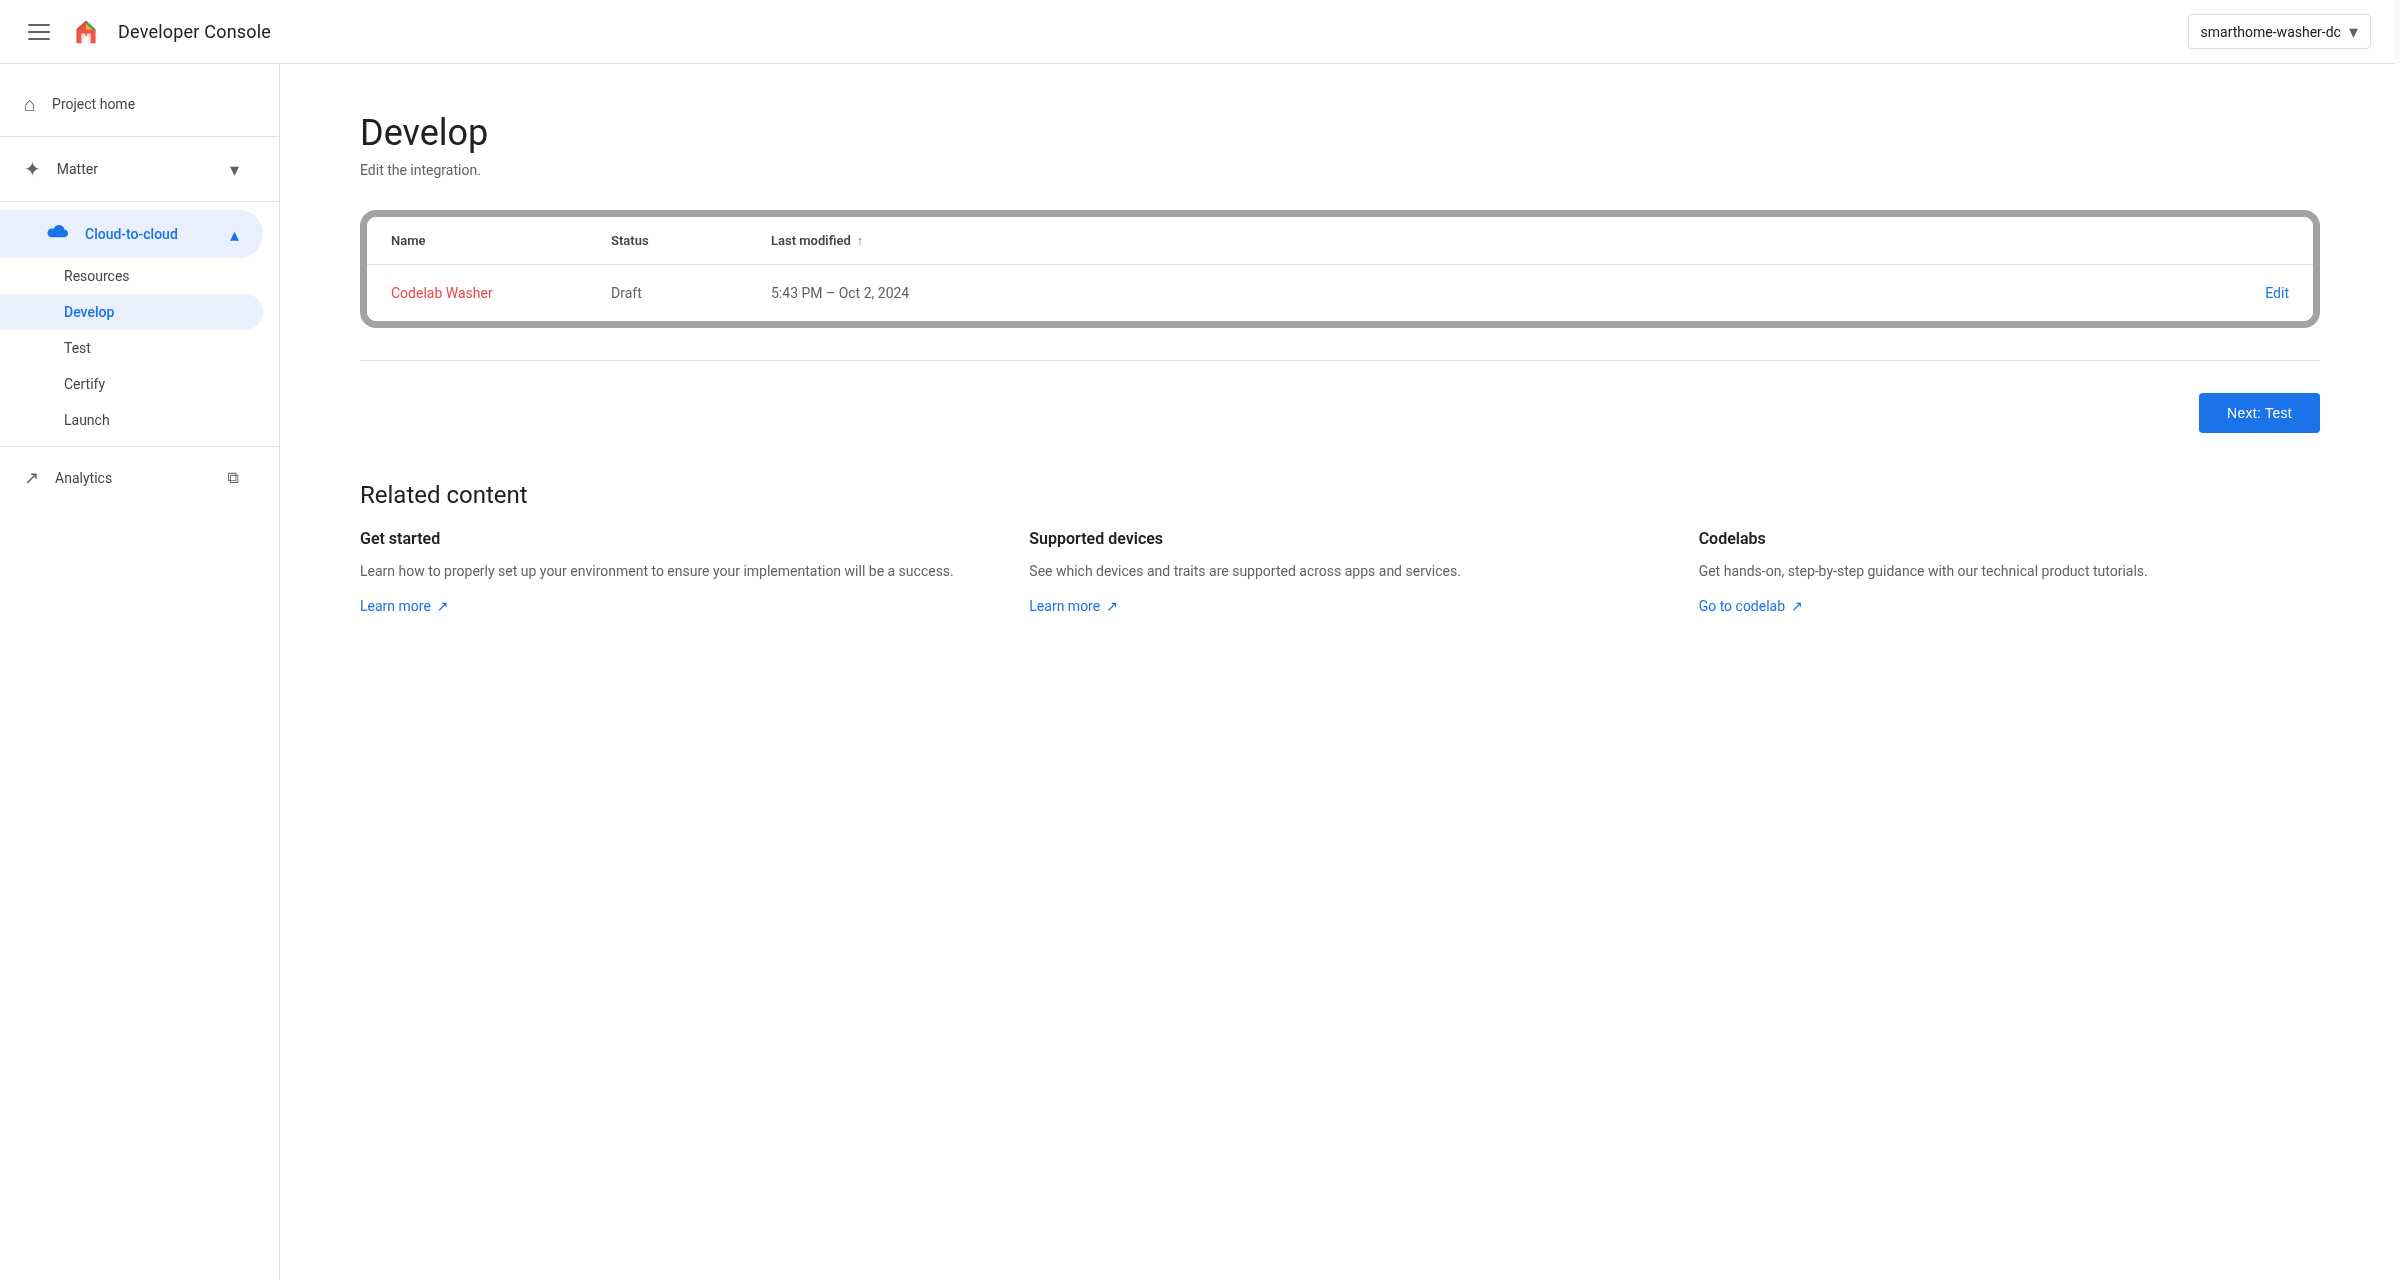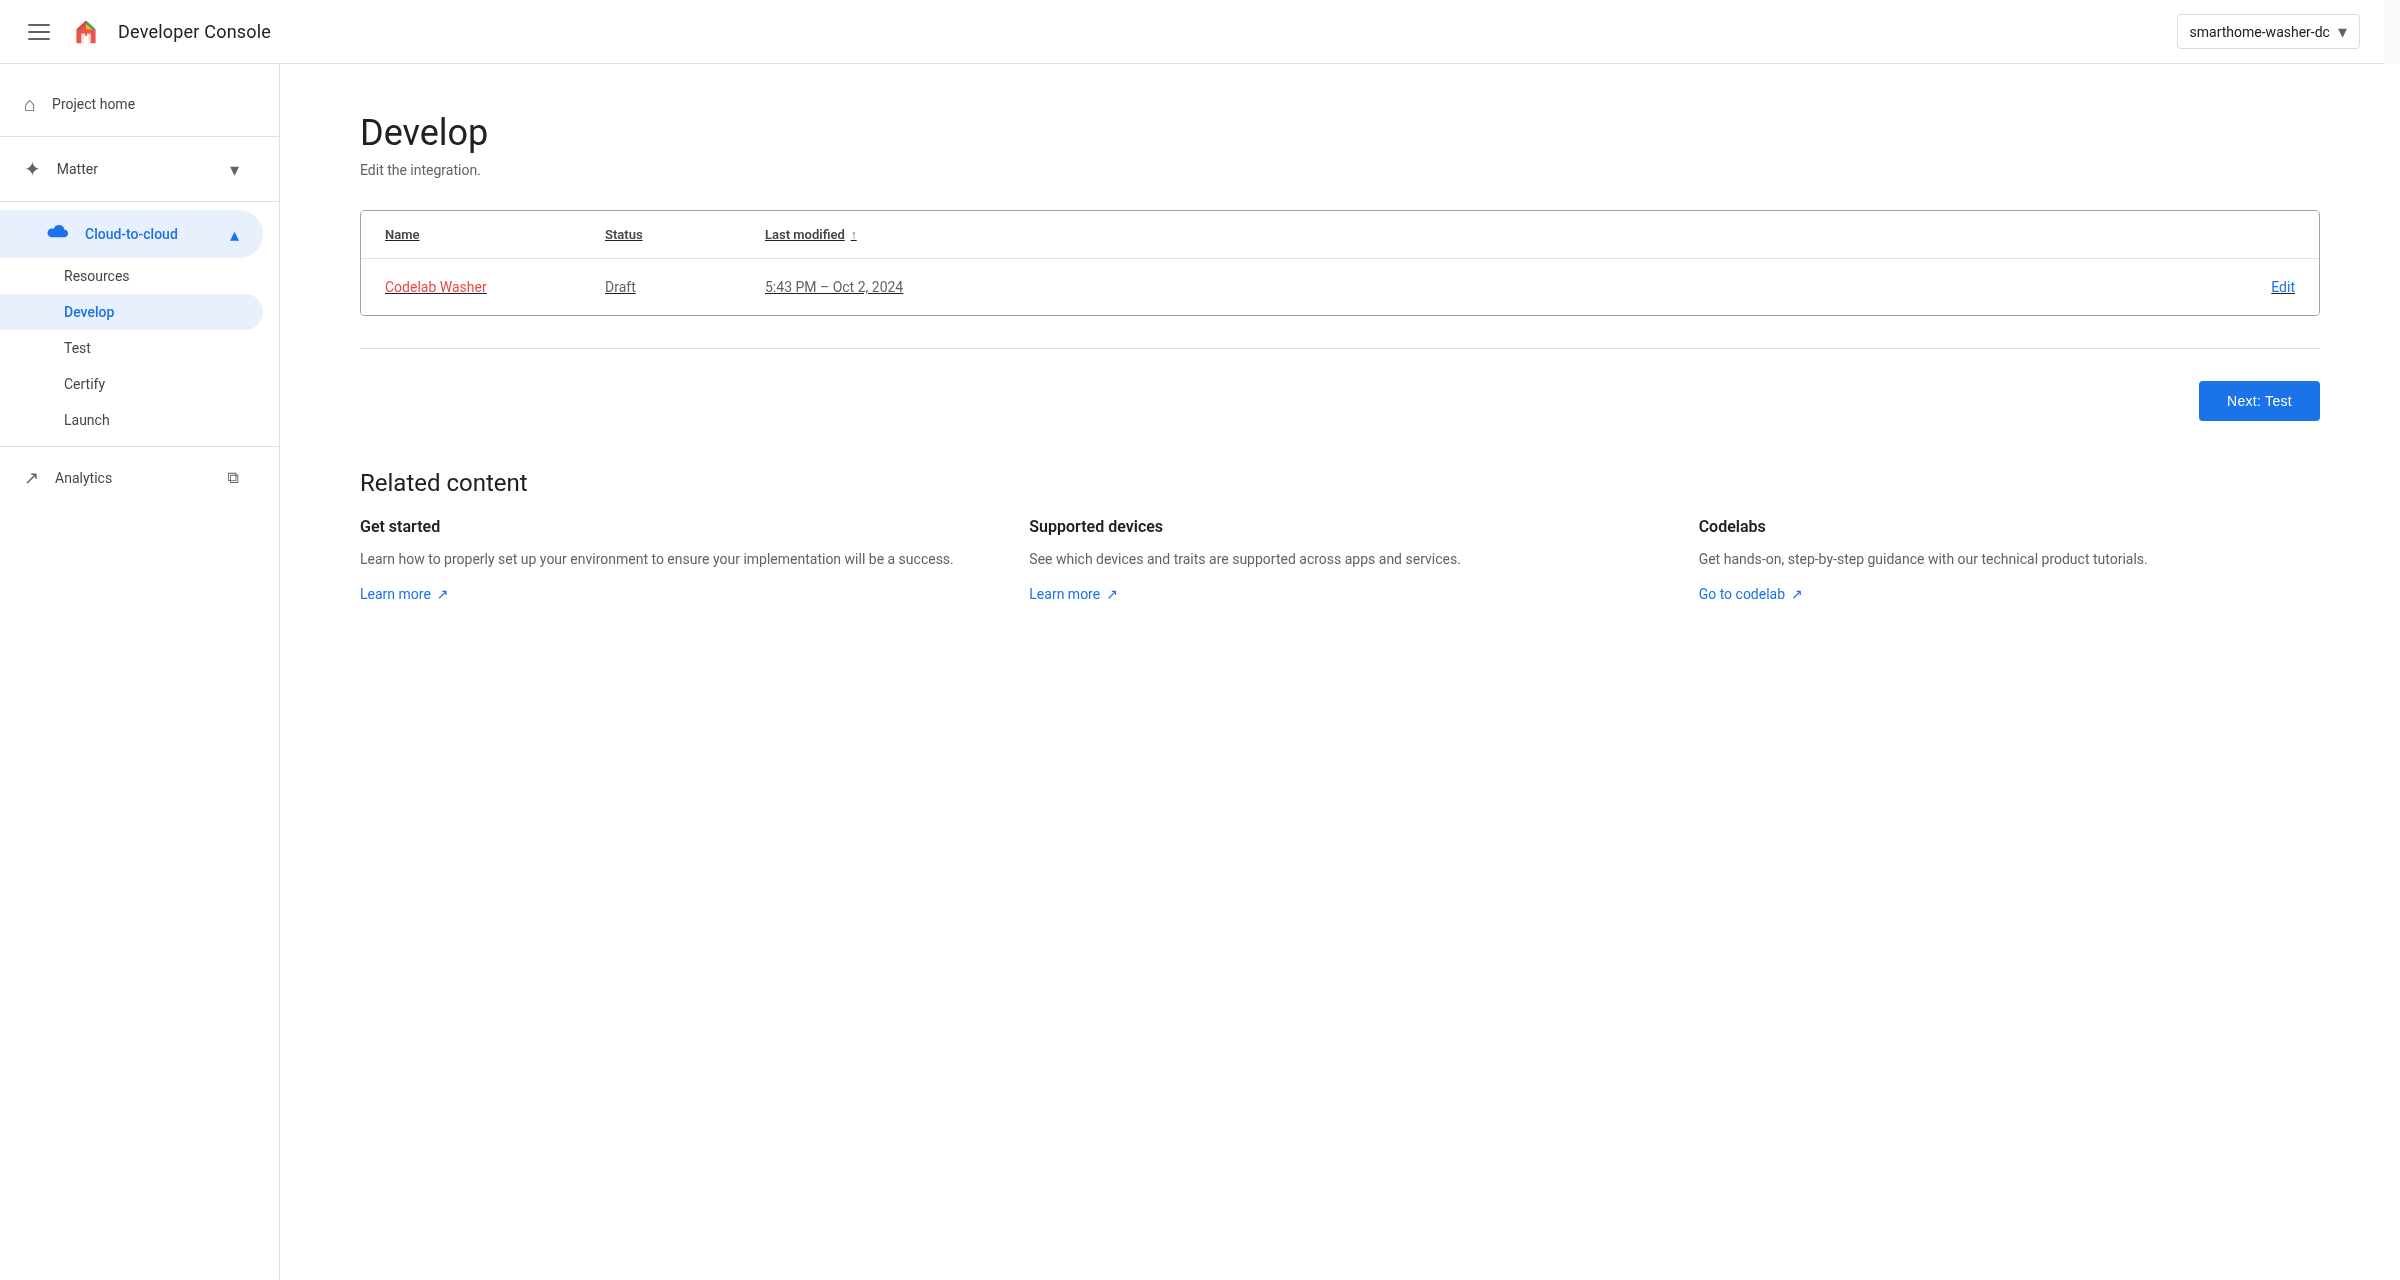--- a/index.html
+++ b/index.html
@@ -7,21 +7,21 @@
 
     
     .topbar {
       display: flex;
       align-items: center;
       background: #fff;
       border-bottom: 1px solid #e0e0e0;
       height: 64px;
       padding: 0 24px;
       position: fixed;
-      top: 0; left: 0; right: 16px;
+      top: 0; left: 0; right: 5px;
       z-index: 100;
     }
     .topbar-left { display: flex; align-items: center; gap: 16px; flex: 1; }
     .hamburger { cursor: pointer; display: flex; flex-direction: column; gap: 5px; padding: 4px; }
     .hamburger span { display: block; width: 22px; height: 2px; background: #5f6368; border-radius: 1px; }
     .topbar-title { font-size: 18px; font-weight: 400; color: #202124; letter-spacing: 0.2px; }
     .project-selector {
       display: flex; align-items: center; gap: 8px;
       border: 1px solid #dadce0; border-radius: 4px;
       padding: 6px 12px;
@@ -82,25 +82,24 @@
 
     
     .main { margin-left: 280px; flex: 1; padding: 48px 80px; background: #fff; min-height: calc(100vh - 64px); }
 
     .page-title { font-size: 36px; font-weight: 400; color: #202124; margin-bottom: 8px; }
     .page-subtitle { font-size: 14px; color: #5f6368; margin-bottom: 32px; }
 
     
     .data-table {
       width: 100%;
-      border: 1px solid #a3a3a3;
-      border-radius: 4px;
+      border: 7px solid #a3a3a3;
+      border-radius: 16px;
       overflow: hidden;
       margin-bottom: 32px;
-      text-decoration: underline;
     }
     .table-header {
       display: flex;
       align-items: center;
       padding: 16px 24px;
       border-bottom: 1px solid #e0e0e0;
       background: #fff;
     }
     .table-header-cell {
       font-size: 13px;

